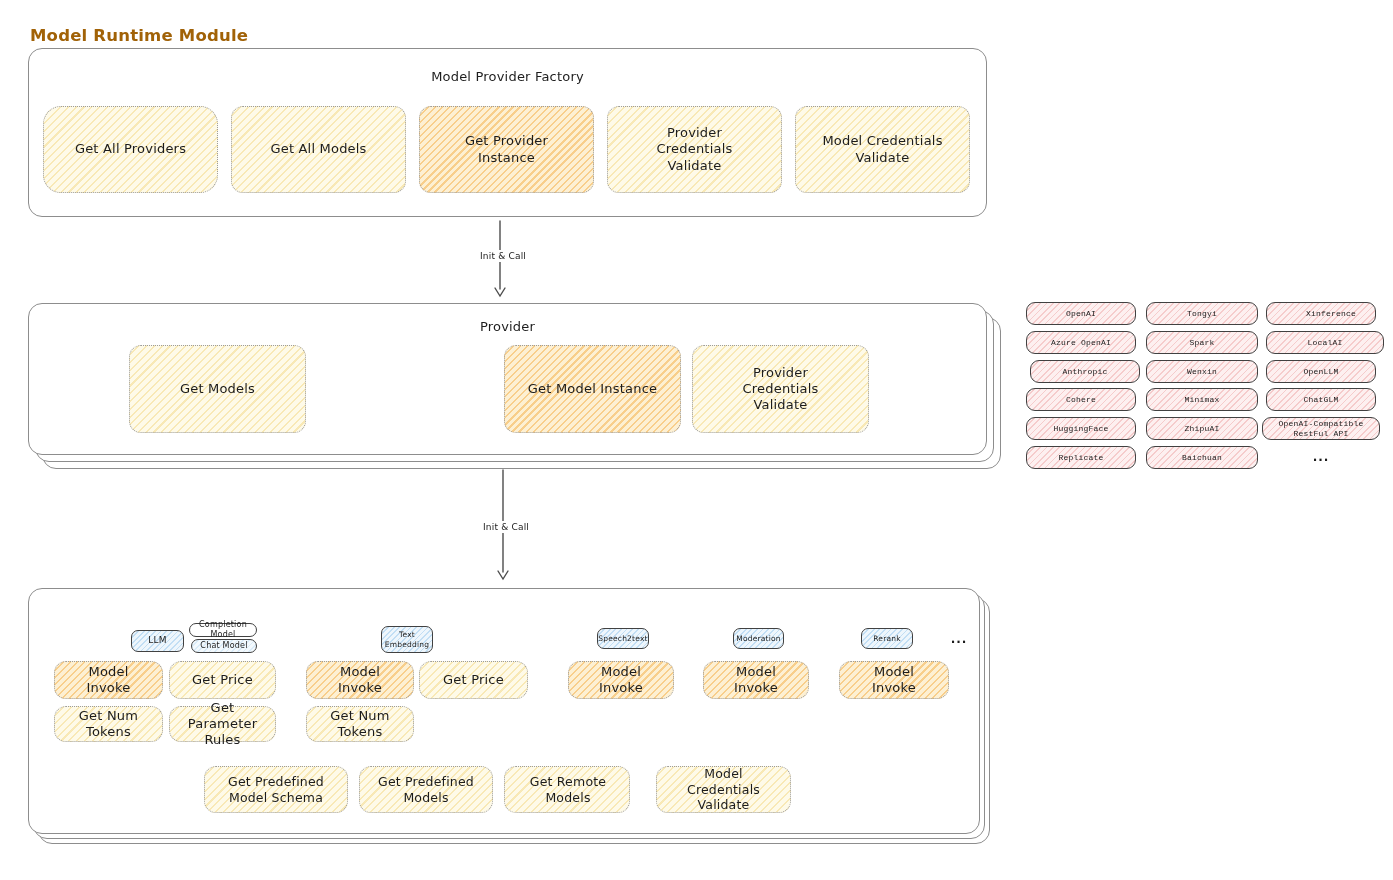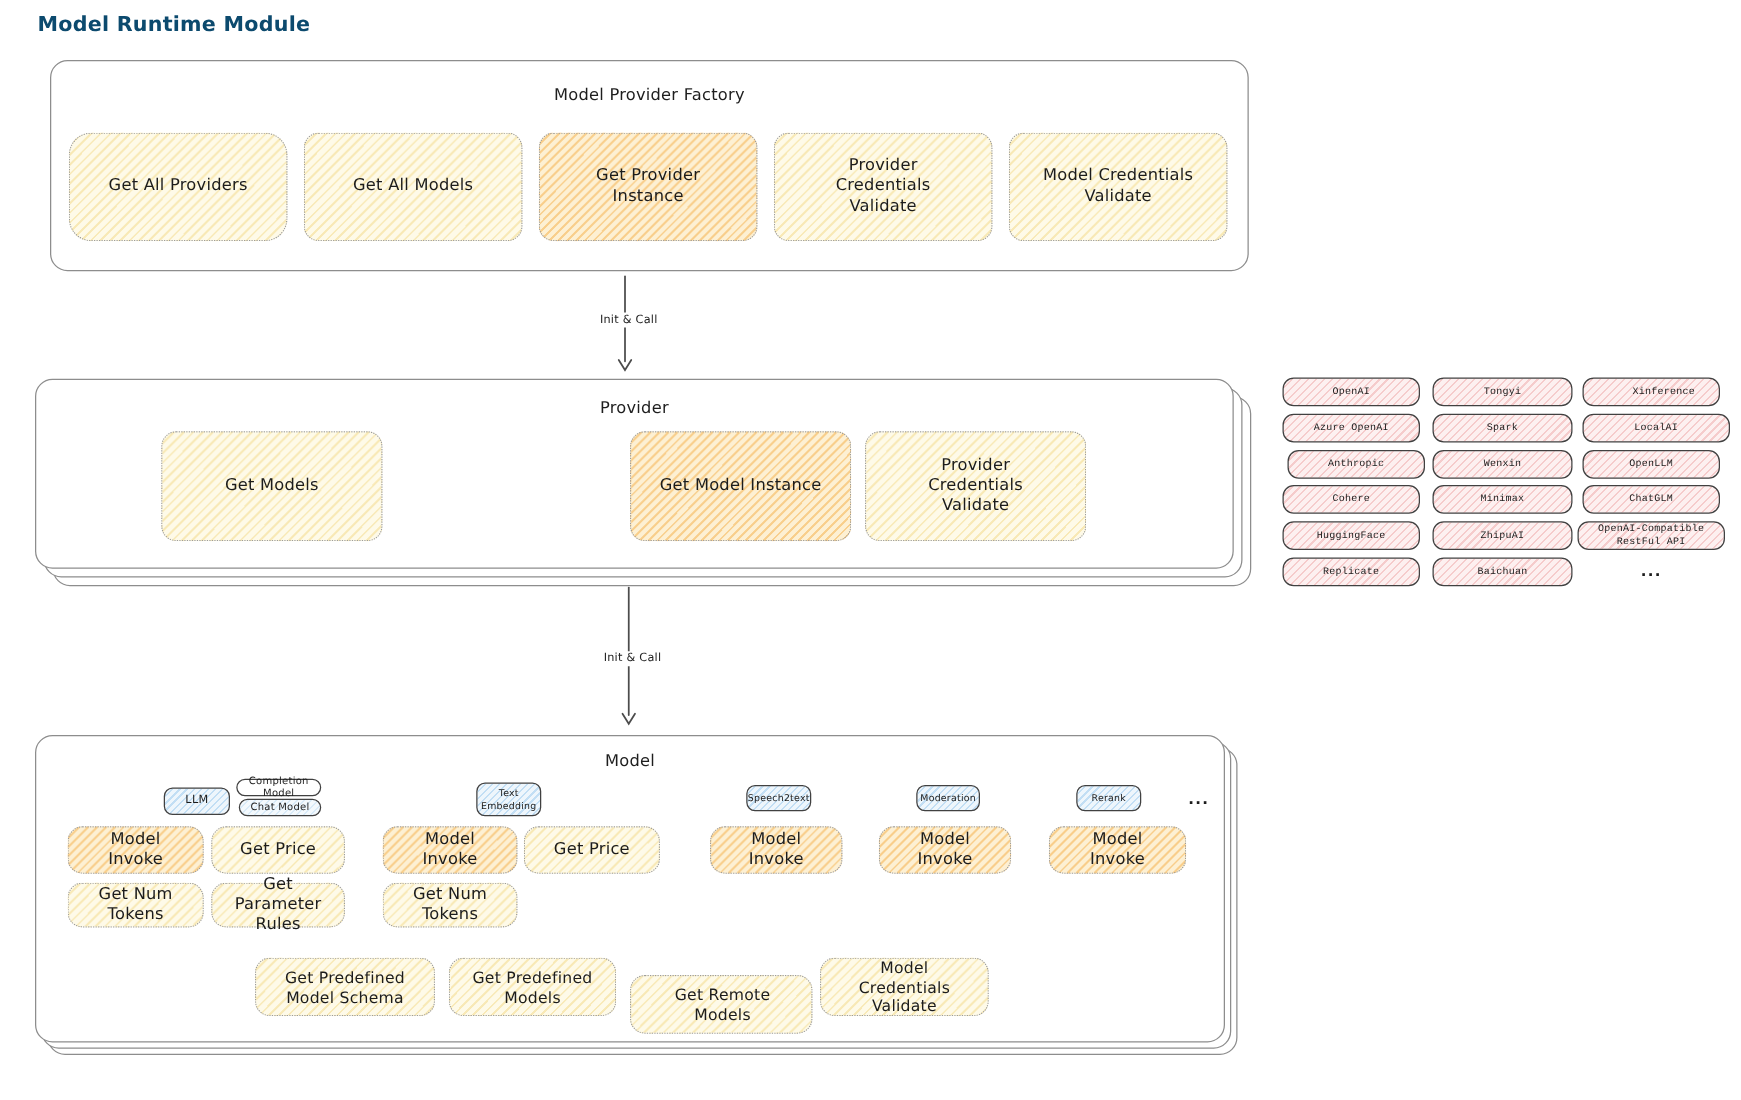--- a/index.html
+++ b/index.html
@@ -7,21 +7,21 @@
     --orange-bg:#fdf0d3; --orange-stripe:rgba(246,188,100,.65);
     --pink-bg:#fdf0f0;   --pink-stripe:rgba(238,168,168,.5);
     --blue-bg:#eef6fc;   --blue-stripe:rgba(158,203,238,.55);
     --ink:#1c1c1c; --sheet-border:#8d8d8d;
   }
   html,body{margin:0;padding:0;background:#fff;}
   .canvas{
     position:relative; width:1393px; height:880px; background:#fff; overflow:hidden;
     font-family:"DejaVu Sans","Liberation Sans",sans-serif; color:var(--ink); letter-spacing:.2px;
   }
-  .main-title{position:absolute; font-size:16.5px; font-weight:bold; color:#0c4a6e;}
+  .main-title{position:absolute; font-size:16.5px; font-weight:bold; color:#a16207;margin-top:16px;}
   .sheet{position:absolute; background:#fff; border:1.4px solid var(--sheet-border); border-radius:14px;}
   .sheet-title{position:absolute; left:0; right:0; text-align:center; font-size:13px; color:#1e1e1e;}
   .node{position:absolute; display:flex; align-items:center; justify-content:center;
         text-align:center; color:var(--ink); box-sizing:border-box; line-height:1.25;}
   .y{ background-color:var(--yellow-bg);
       background-image:repeating-linear-gradient(135deg, var(--yellow-stripe) 0, var(--yellow-stripe) 1.5px, transparent 1.5px, transparent 5.5px);
       border:1.6px dotted #9c9c9c; border-radius:12px; font-size:13px; padding:2px 10px;}
   .y.hl{background-color:var(--orange-bg);
       background-image:repeating-linear-gradient(135deg, var(--orange-stripe) 0, var(--orange-stripe) 1.6px, transparent 1.6px, transparent 5px);}
   .chip{background-color:var(--pink-bg);
@@ -39,21 +39,21 @@
   .arrow-label{position:absolute; background:#fff; font-size:9px; text-align:center; padding:1px 3px; color:#222;}
   .small{font-size:12.5px;}
 </style>
 </head>
 <body>
 
 <div class="canvas">
 
   <div class="main-title" style="left:30px; top:10px;">Model Runtime Module</div>
 
-  <section class="sheet" style="left:40px; top:48px; width:957px; height:167px;">
+  <section class="sheet" style="left:28px; top:48px; width:957px; height:167px;">
     <div class="sheet-title" style="top:20px;">Model Provider Factory</div>
     <div class="node y" style="left:14px;  top:57px; width:175px; height:87px;border-radius:18px;">Get All Providers</div>
     <div class="node y" style="left:202px; top:57px; width:175px; height:87px;">Get All Models</div>
     <div class="node y hl" style="left:390px; top:57px; width:175px; height:87px; padding:2px 30px;">Get Provider Instance</div>
     <div class="node y" style="left:578px; top:57px; width:175px; height:87px; padding:2px 24px;">Provider Credentials Validate</div>
     <div class="node y" style="left:766px; top:57px; width:175px; height:87px; padding:2px 24px;">Model Credentials Validate</div>
   </section>
 
   <svg class="arrow" style="left:493px; top:221px;" width="14" height="76">
     <line x1="7" y1="0" x2="7" y2="68"></line>
@@ -95,21 +95,20 @@
 
   <svg class="arrow" style="left:496px; top:470px;" width="14" height="110">
     <line x1="7" y1="0" x2="7" y2="102"></line>
     <polyline points="2,101 7,109 12,101"></polyline>
   </svg>
   <div class="arrow-label" style="left:470px; top:521px; width:66px;">Init &amp; Call</div>
 
   <div class="sheet" style="left:38px; top:598px; width:950px; height:244px;"></div>
   <div class="sheet" style="left:33px; top:593px; width:950px; height:244px;"></div>
   <section class="sheet" style="left:28px; top:588px; width:950px; height:244px;">
-    <div class="sheet-title" style="top:13px;">Model</div>
 
     <div class="node tab" style="left:102px; top:41px; width:53px; height:22px; font-size:9px;">LLM</div>
     <div class="node tab plain" style="left:160px; top:34px; width:68px; height:14px;">Completion Model</div>
     <div class="node tab tint" style="left:162px; top:50px; width:66px; height:14px;">Chat Model</div>
     <div class="node tab" style="left:352px; top:37px; width:52px; height:27px; font-size:7.5px;">Text Embedding</div>
     <div class="node tab" style="left:568px; top:39px; width:52px; height:21px; font-size:7.5px;">Speech2text</div>
     <div class="node tab" style="left:704px; top:39px; width:51px; height:21px; font-size:7.5px;">Moderation</div>
     <div class="node tab" style="left:832px; top:39px; width:52px; height:21px; font-size:7.5px;">Rerank</div>
     <div class="node dots" style="left:920px; top:40px; width:20px; height:20px;">...</div>
 
@@ -120,17 +119,17 @@
     <div class="node y hl" style="left:539px; top:72px; width:106px; height:38px;">Model Invoke</div>
     <div class="node y hl" style="left:674px; top:72px; width:106px; height:38px;">Model Invoke</div>
     <div class="node y hl" style="left:810px; top:72px; width:110px; height:38px;">Model Invoke</div>
 
     <div class="node y" style="left:25px;  top:117px; width:109px; height:36px;">Get Num Tokens</div>
     <div class="node y" style="left:140px; top:117px; width:107px; height:36px;">Get Parameter Rules</div>
     <div class="node y" style="left:277px; top:117px; width:108px; height:36px;">Get Num Tokens</div>
 
     <div class="node y small" style="left:175px; top:177px; width:144px; height:47px;">Get Predefined Model Schema</div>
     <div class="node y small" style="left:330px; top:177px; width:134px; height:47px;">Get Predefined Models</div>
-    <div class="node y small" style="left:475px; top:191px; width:146px; height:47px;padding-left:12px;">Get Remote Models</div>
+    <div class="node y small" style="left:475px; top:177px; width:126px; height:47px;padding-left:12px;">Get Remote Models</div>
     <div class="node y small" style="left:627px; top:177px; width:135px; height:47px;">Model Credentials Validate</div>
   </section>
 
 </div>
 
 </body></html>

